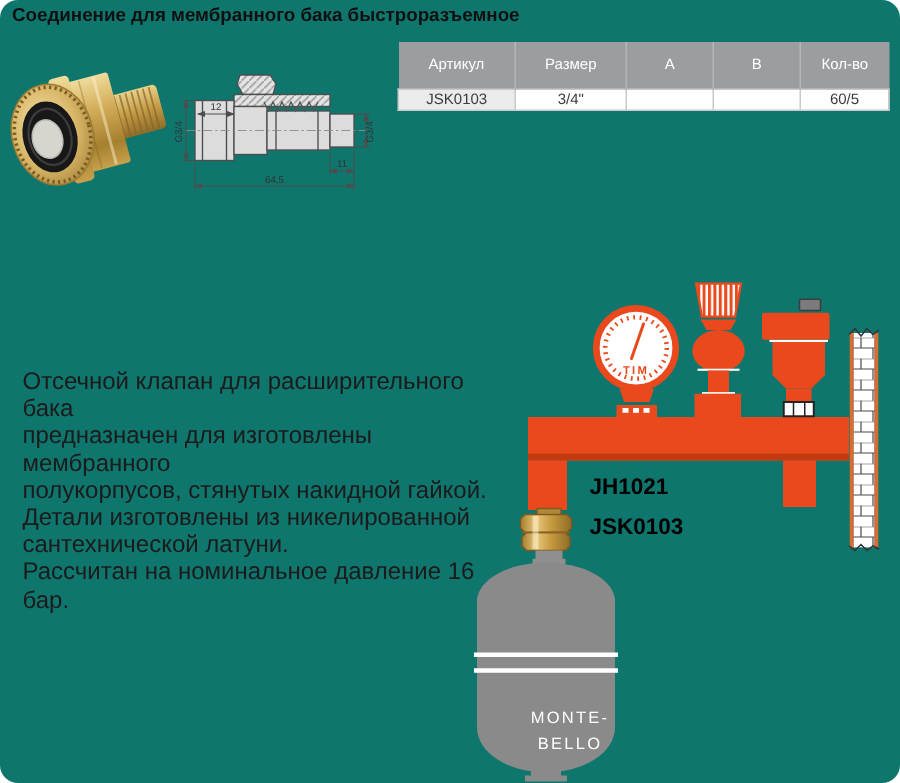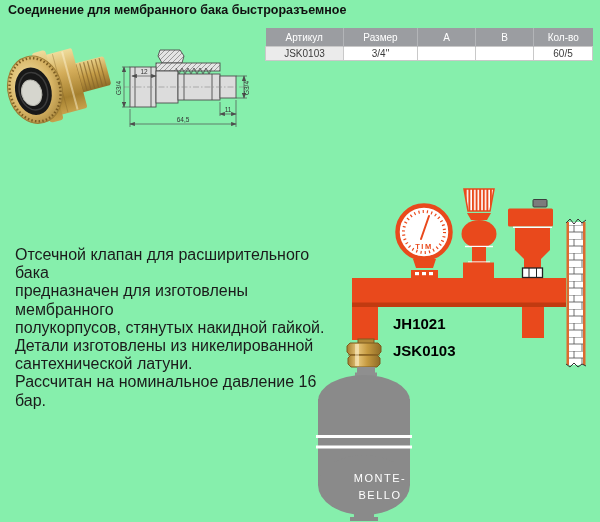--- a/index.html
+++ b/index.html
@@ -1,21 +1,21 @@
 <!DOCTYPE html>
 <html><head>
 <meta charset="utf-8">
 <style>
   html,body{margin:0;padding:0;background:#fff;}
-  .page{position:relative;width:600px;height:522px;background:#86efac;overflow:hidden;
-        font-family:"Liberation Sans",sans-serif;}
+  .page{position:relative;width:600px;height:522px;background:#0f766e;overflow:hidden;
+        font-family:"Liberation Sans",sans-serif;border-radius:12px;}
   .title{position:absolute;left:8px;top:3px;font-size:12.5px;font-weight:bold;color:#101010;}
   
   .spec-table{position:absolute;left:265px;top:28px;border-collapse:collapse;table-layout:fixed;}
-  .spec-table th{background:#9b9da1;color:#fff;font-weight:normal;font-size:10px;height:18px;
+  .spec-table th{background:#9b9da1;color:#fff;font-weight:normal;font-size:10px;height:31px;
                  padding:0;text-align:center;border-right:1px solid #b3b5b8;}
   .spec-table th:last-child{border-right:none;}
   .spec-table td{background:#fff;color:#3c3c3c;font-size:10px;height:13px;padding:0;
                  text-align:center;border:1px solid #c9c9c9;}
   .spec-table td.shade{background:#ebebeb;}
   .c0{width:78px}.c1{width:74px}.c2{width:58px}.c3{width:58px}.c4{width:59px}
   
   .desc{position:absolute;left:15px;top:246px;width:310px;font-size:16px;
         line-height:18.2px;color:#1b1b1b;}
   .abs{position:absolute;}

